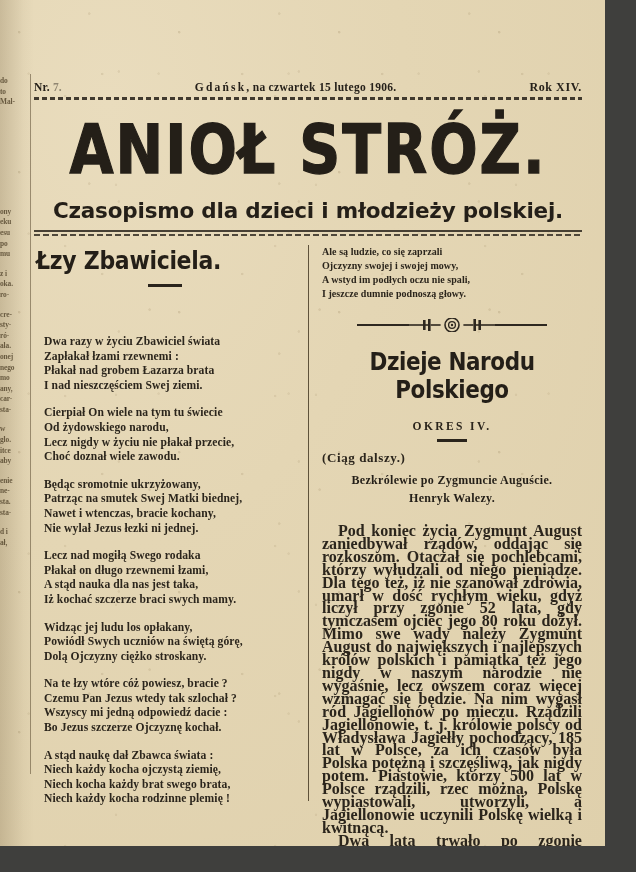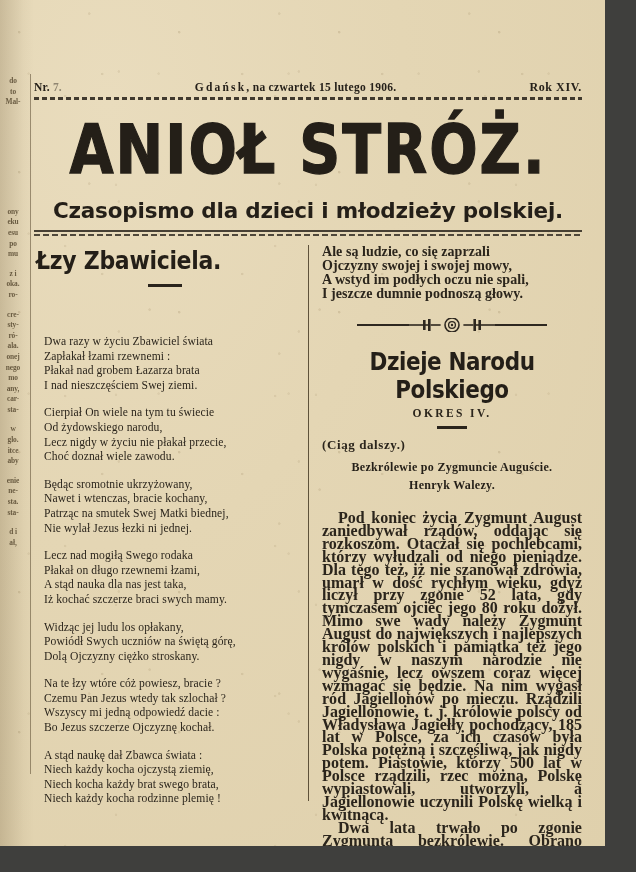--- a/index.html
+++ b/index.html
@@ -36,21 +36,21 @@
     position:absolute;left:0;top:0;width:34px;height:846px;
     background:linear-gradient(to right, rgba(95,75,42,.22), rgba(95,75,42,.04) 70%, transparent);
     pointer-events:none;
   }
   
   #edge-rule{position:absolute;left:30px;top:74px;width:1px;height:700px;background:rgba(60,45,20,.45);}
 
   
   #bleed{
     position:absolute;left:0;top:76px;width:28px;
-    text-align:center;font-size:7.4px;line-height:10.6px;
+    text-align:left;font-size:7.4px;line-height:10.6px;
     color:#4a3c24;font-family:"Liberation Serif",serif;font-weight:700;
     opacity:.78;letter-spacing:-.1px;
   }
   #bleed div{padding-right:2px;white-space:nowrap;}
   #bleed .gap{height:9px;}
 
   
   #page{position:absolute;left:34px;top:0;width:548px;height:846px;}
 
   
@@ -102,38 +102,38 @@
   .col-right{padding-left:13px;border-left:1px solid rgba(50,38,18,.75);}
 
   
   .art-title{
     font-family:"DejaVu Sans", sans-serif;
     font-weight:700;font-size:22px;letter-spacing:-.3px;color:#241f18;
     margin:2px 0 0 2px;transform:scaleY(1.1);transform-origin:left top;
   }
   .short-rule{width:34px;height:3px;background:#2a241c;margin:12px auto 12px auto;}
 
-  .poem{font-size:11.6px;line-height:14.6px;color:#2b251c;font-weight:400;margin-left:10px;margin-top:48px;}
+  .poem{font-size:11.6px;line-height:14.6px;color:#2b251c;font-weight:700;margin-left:10px;margin-top:48px;}
   .poem .stanza{margin-bottom:13px;}
   .poem .stanza div{white-space:nowrap;letter-spacing:.1px;}
 
   
-  .poem-cont{font-size:14px;line-height:14px;color:#2b251c;font-weight:600;}
+  .poem-cont{font-size:10px;line-height:14px;color:#2b251c;font-weight:600;}
   .poem-cont div{white-space:nowrap;letter-spacing:.05px;}
 
   .ornament{display:flex;align-items:center;justify-content:center;margin:17px 0 16px 0;height:14px;}
   .ornament .bar{width:52px;height:1.4px;background:#2e2820;}
   .ornament svg{display:block;}
 
   .art-title2{
     font-family:"DejaVu Sans", sans-serif;
     font-weight:700;font-size:21.5px;letter-spacing:-.4px;color:#241f18;
     text-align:center;transform:scaleY(1.12);transform-origin:center top;
   }
-  .okres{text-align:center;font-size:11.5px;font-weight:700;letter-spacing:2.4px;margin-top:9px;color:#2b251c;}
+  .okres{text-align:center;font-size:11.5px;font-weight:700;letter-spacing:2.4px;margin-top:22px;color:#2b251c;}
   .short-rule2{width:30px;height:3px;background:#2a241c;margin:7px auto 8px auto;}
   .ciag{text-align:left;font-size:13px;font-weight:700;letter-spacing:.6px;color:#2b251c;}
   .sub-h{text-align:center;font-size:12px;font-weight:700;letter-spacing:.3px;margin-top:7px;color:#241f18;}
   .sub-h2{text-align:center;font-size:12px;font-weight:700;letter-spacing:.3px;margin-top:3px;color:#241f18;}
 
   .body-text{
     margin-top:19px;font-size:16px;line-height:12.9px;
     color:#2b251c;font-weight:600;text-align:justify;
     text-align-last:left;letter-spacing:.02px;
   }
@@ -239,22 +239,22 @@
               <div>I nad nieszczęściem Swej ziemi.</div>
             </div>
             <div class="stanza">
               <div>Cierpiał On wiele na tym tu świecie</div>
               <div>Od żydowskiego narodu,</div>
               <div>Lecz nigdy w życiu nie płakał przecie,</div>
               <div>Choć doznał wiele zawodu.</div>
             </div>
             <div class="stanza">
               <div>Będąc sromotnie ukrzyżowany,</div>
+              <div>Patrząc na smutek Swej Matki biednej,</div>
               <div>Nawet i wtenczas, bracie kochany,</div>
-              <div>Patrząc na smutek Swej Matki biednej,</div>
               <div>Nie wylał Jezus łezki ni jednej.</div>
             </div>
             <div class="stanza">
               <div>Lecz nad mogiłą Swego rodaka</div>
               <div>Płakał on długo rzewnemi łzami,</div>
               <div>A stąd nauka dla nas jest taka,</div>
               <div>Iż kochać szczerze braci swych mamy.</div>
             </div>
             <div class="stanza">
               <div>Widząc jej ludu los opłakany,</div>

